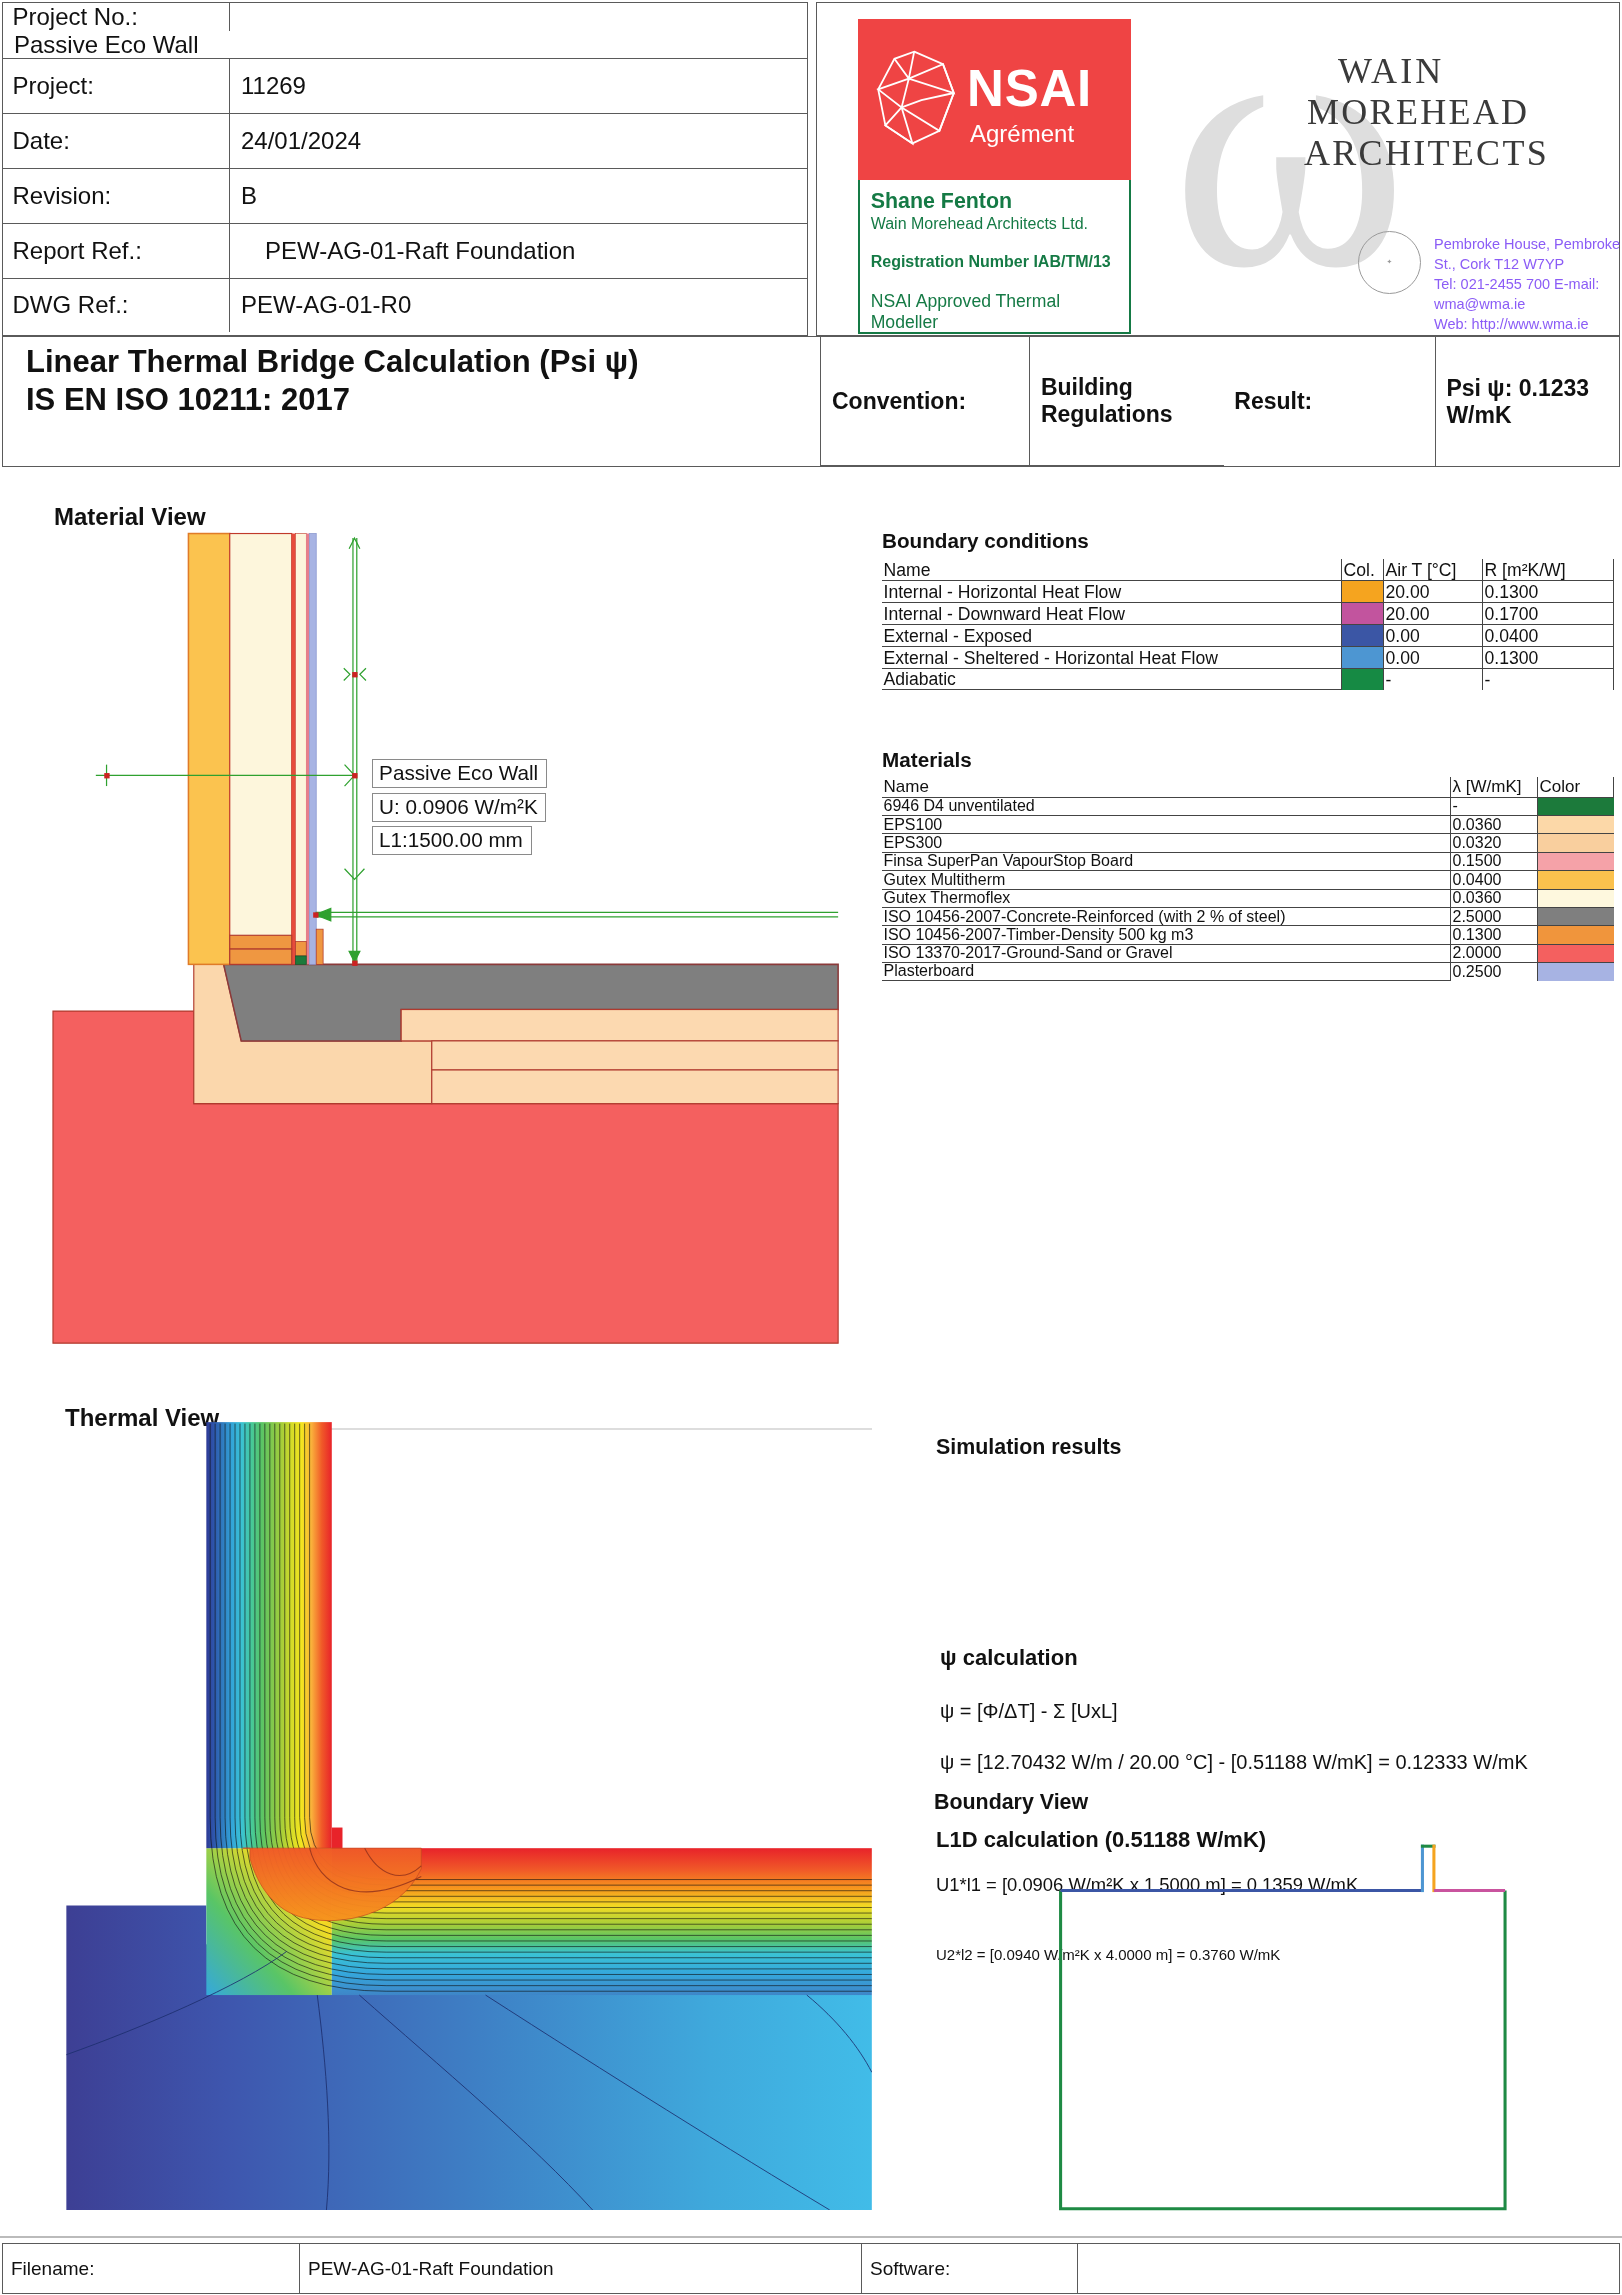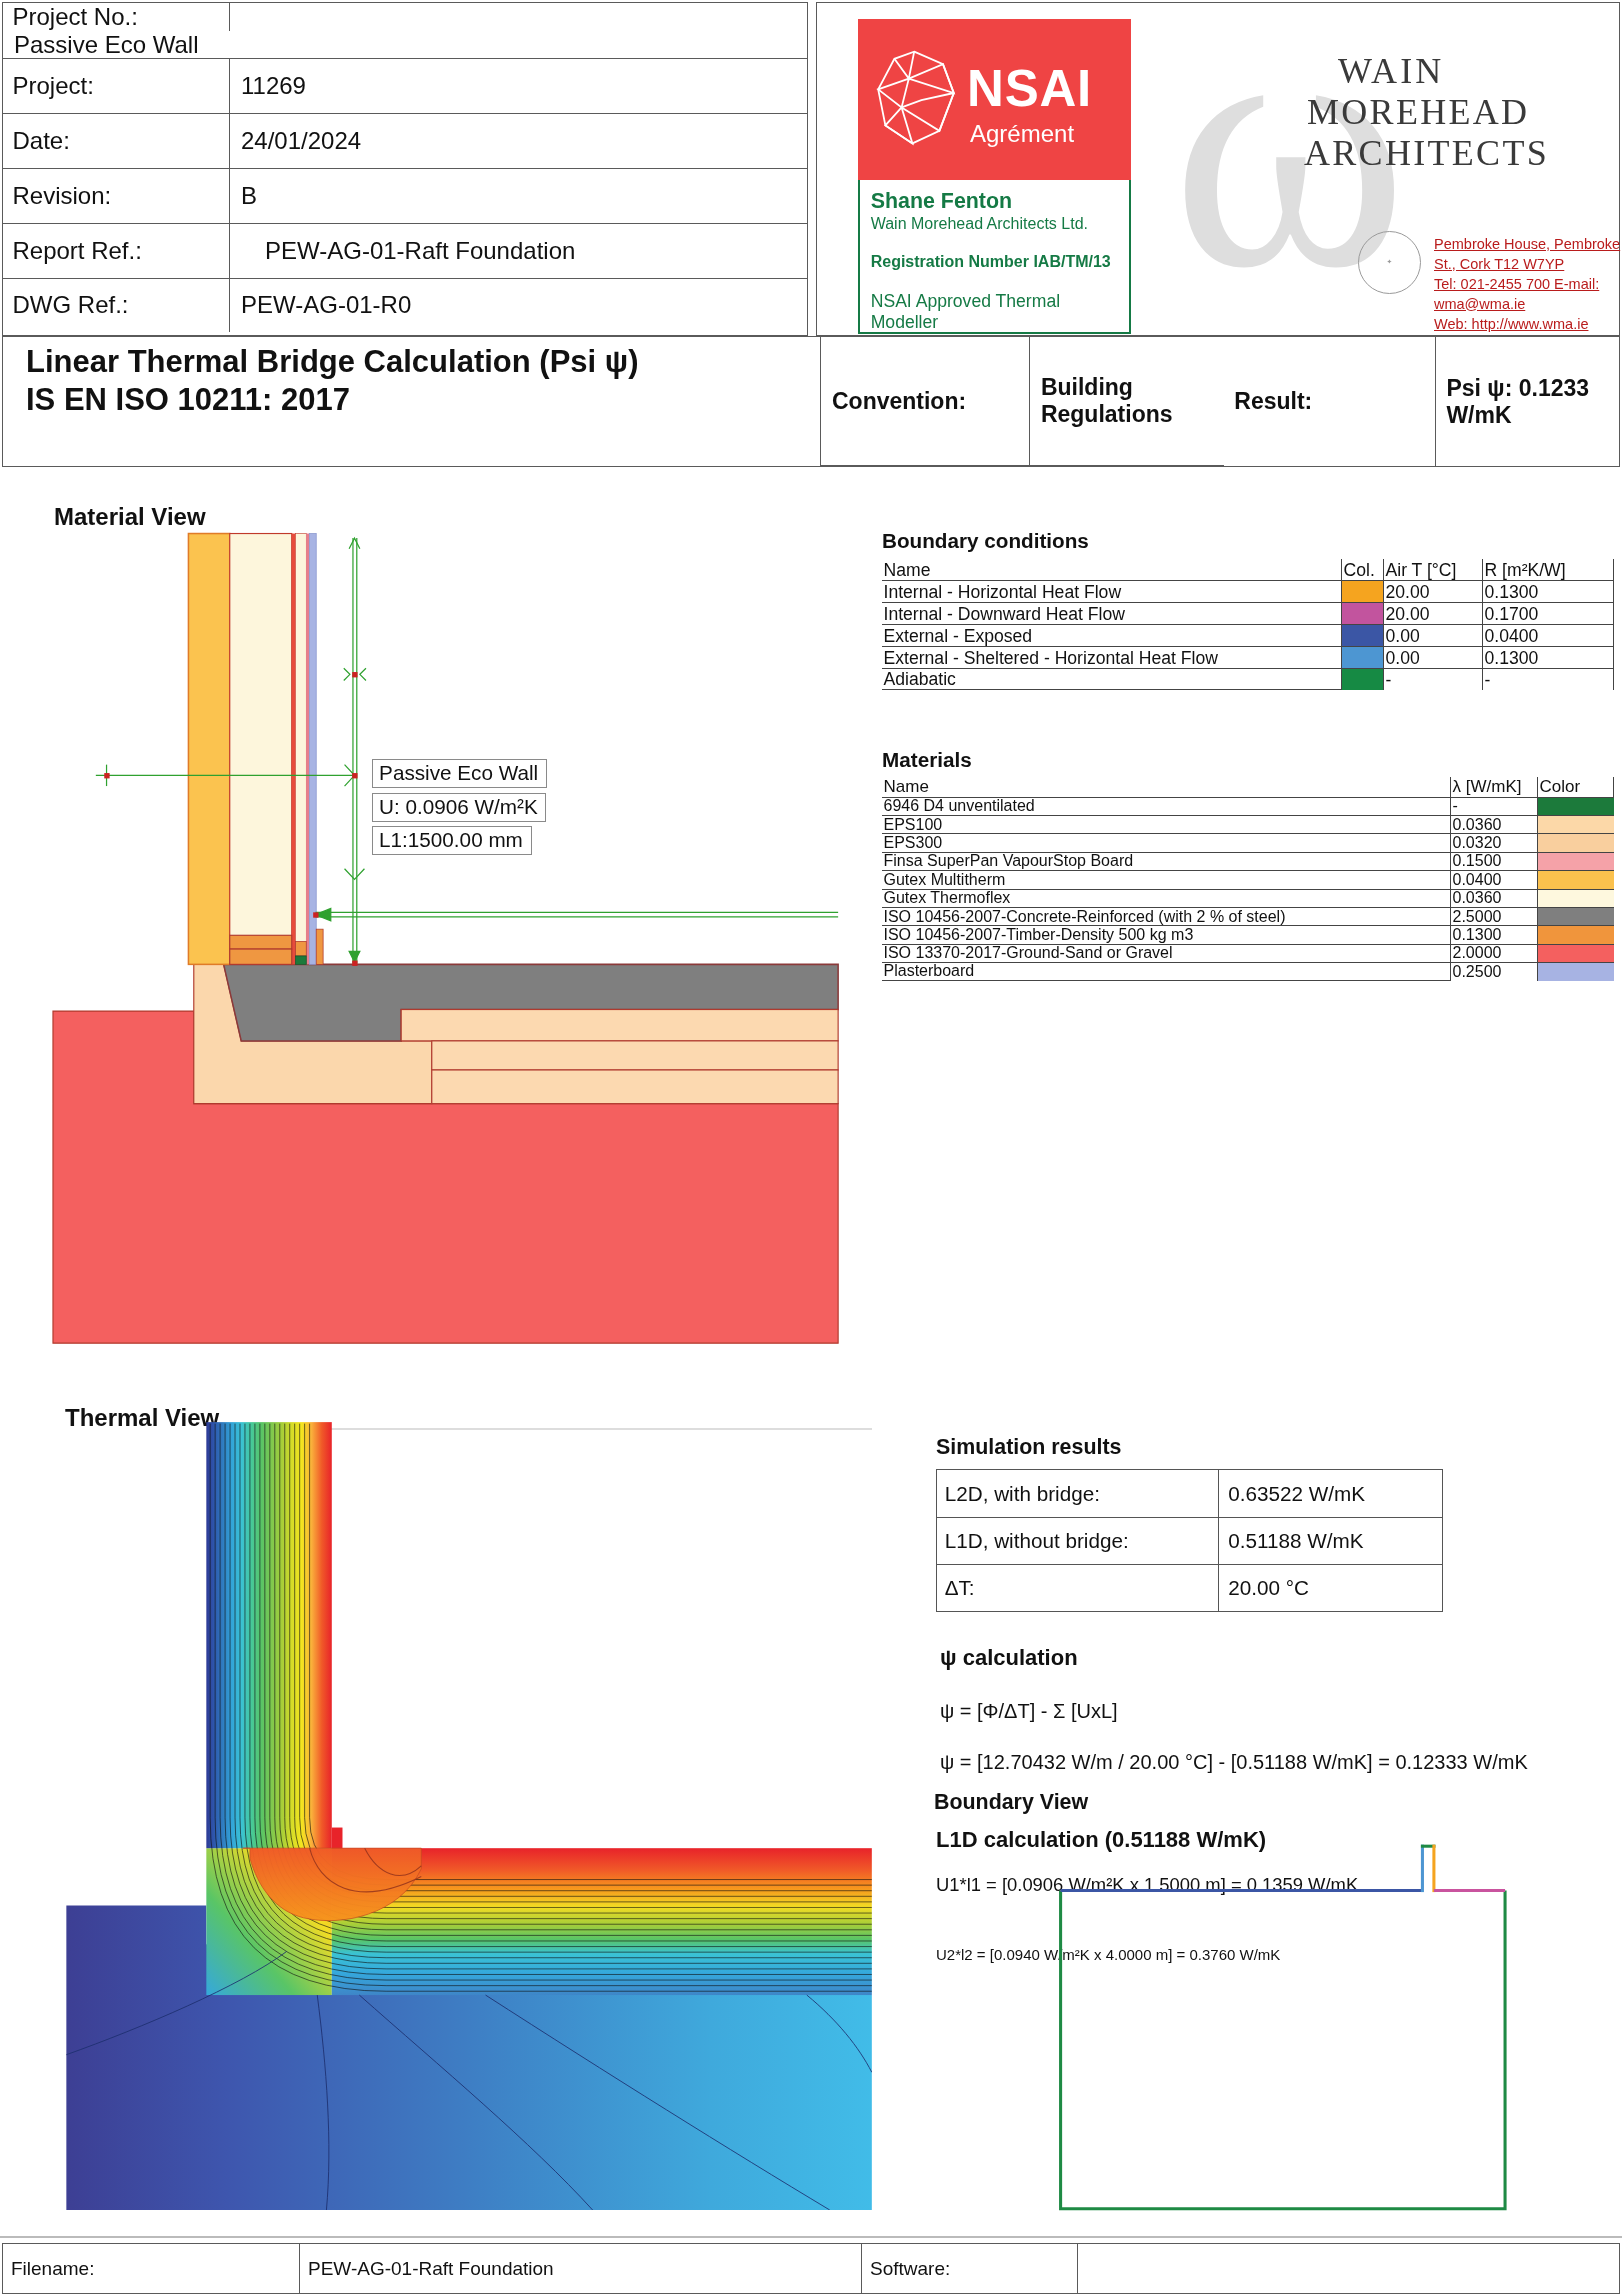--- a/index.html
+++ b/index.html
@@ -101,21 +101,21 @@
         <div style="font-size:17.6px;margin-top:20px;">NSAI Approved Thermal Modeller</div>
       </div>
     </div>
 
     <div class="abs" style="left:348px;top:0;width:456px;height:334px;overflow:hidden;">
       <div class="serif" style="position:absolute;left:6.1px;top:-67px;font-size:360px;color:#DEDEDE;">ω</div>
       <div class="serif" style="position:absolute;left:173px;top:47px;font-size:36px;letter-spacing:3.1px;color:#3A3A3A;"><span style="text-transform:uppercase;">Wain</span></div>
       <div class="serif" style="position:absolute;left:142px;top:88px;font-size:36px;letter-spacing:2.3px;color:#3A3A3A;"><span style="text-transform:uppercase;">Morehead</span></div>
       <div class="serif" style="position:absolute;left:139px;top:129px;font-size:36px;letter-spacing:2.3px;color:#3A3A3A;"><span style="text-transform:uppercase;">Architects</span></div>
       <div style="position:absolute;left:193px;top:228px;width:61px;height:61px;border-radius:50%;border:1.5px solid #9a9a9a;color:#9a9a9a;font-size:6.9px;display:flex;align-items:center;justify-content:center;text-align:center;">✦</div>
-      <div style="position:absolute;left:269px;top:231px;font-size:14.5px;color:#b91c1c;line-height:20px;text-decoration:underline;">
+      <div style="position:absolute;left:269px;top:231px;font-size:14.5px;color:#8b5cf6;line-height:20px;">
         <div>Pembroke House, Pembroke St., Cork T12 W7YP</div>
         <div>Tel: 021-2455 700 E-mail: wma@wma.ie</div>
         <div>Web: http://www.wma.ie</div>
       </div>
     </div>
   </div>
 
   <div class="abs b2" style="left:2.3px;top:336px;width:1618px;height:131px;display:flex;">
     <div style="width:803px;border-right:1.5px solid #5a5a5a;box-sizing:border-box;padding:6.1px 0 0 7.7px;margin-left:15px;">
       <div style="font-size:31px;font-weight:bold;line-height:38px;">Linear Thermal Bridge Calculation (Psi ψ)</div>
@@ -380,34 +380,20 @@
       <path d="M300,700 C240,745 110,800 12,835"></path>
       <path d="M340,757 C352,850 360,950 352,1038"></path>
       <path d="M395,757 C500,850 620,950 700,1038"></path>
       <path d="M560,757 C720,860 880,960 1010,1038"></path>
       <path d="M980,757 C1020,790 1048,825 1065,858"></path>
     </g>
   </svg>
 
   <div class="abs" style="left:936px;top:1435px;">
     <div style="font-size:21.4px;font-weight:bold;">Simulation results</div>
-    <div class="sim-table" style="width:507px;margin-top:9.2px;">
-      <div class="sim-row">
-        <div class="sim-c1">L2D, with bridge:</div>
-        <div class="sim-c2">0.63522 W/mK</div>
-      </div>
-      <div class="sim-row">
-        <div class="sim-c1">L1D, without bridge:</div>
-        <div class="sim-c2">0.51188 W/mK</div>
-      </div>
-      <div class="sim-row">
-        <div class="sim-c1">ΔT:</div>
-        <div class="sim-c2">20.00 °C</div>
-      </div>
-    </div>
   </div>
 
   <div class="abs" style="left:940px;top:1645px;">
     <div style="font-size:22px;font-weight:bold;">ψ calculation</div>
     <div style="font-size:20px;margin-top:29px;">ψ = [Φ/ΔT] - Σ [UxL]</div>
     <div style="font-size:20px;margin-top:27.5px;">ψ = [12.70432 W/m / 20.00 °C] - [0.51188 W/mK] = 0.12333 W/mK</div>
   </div>
 
   <div class="abs" style="left:936px;top:1827px;">
     <div style="font-size:22px;font-weight:bold;">L1D calculation  (0.51188 W/mK)</div>

